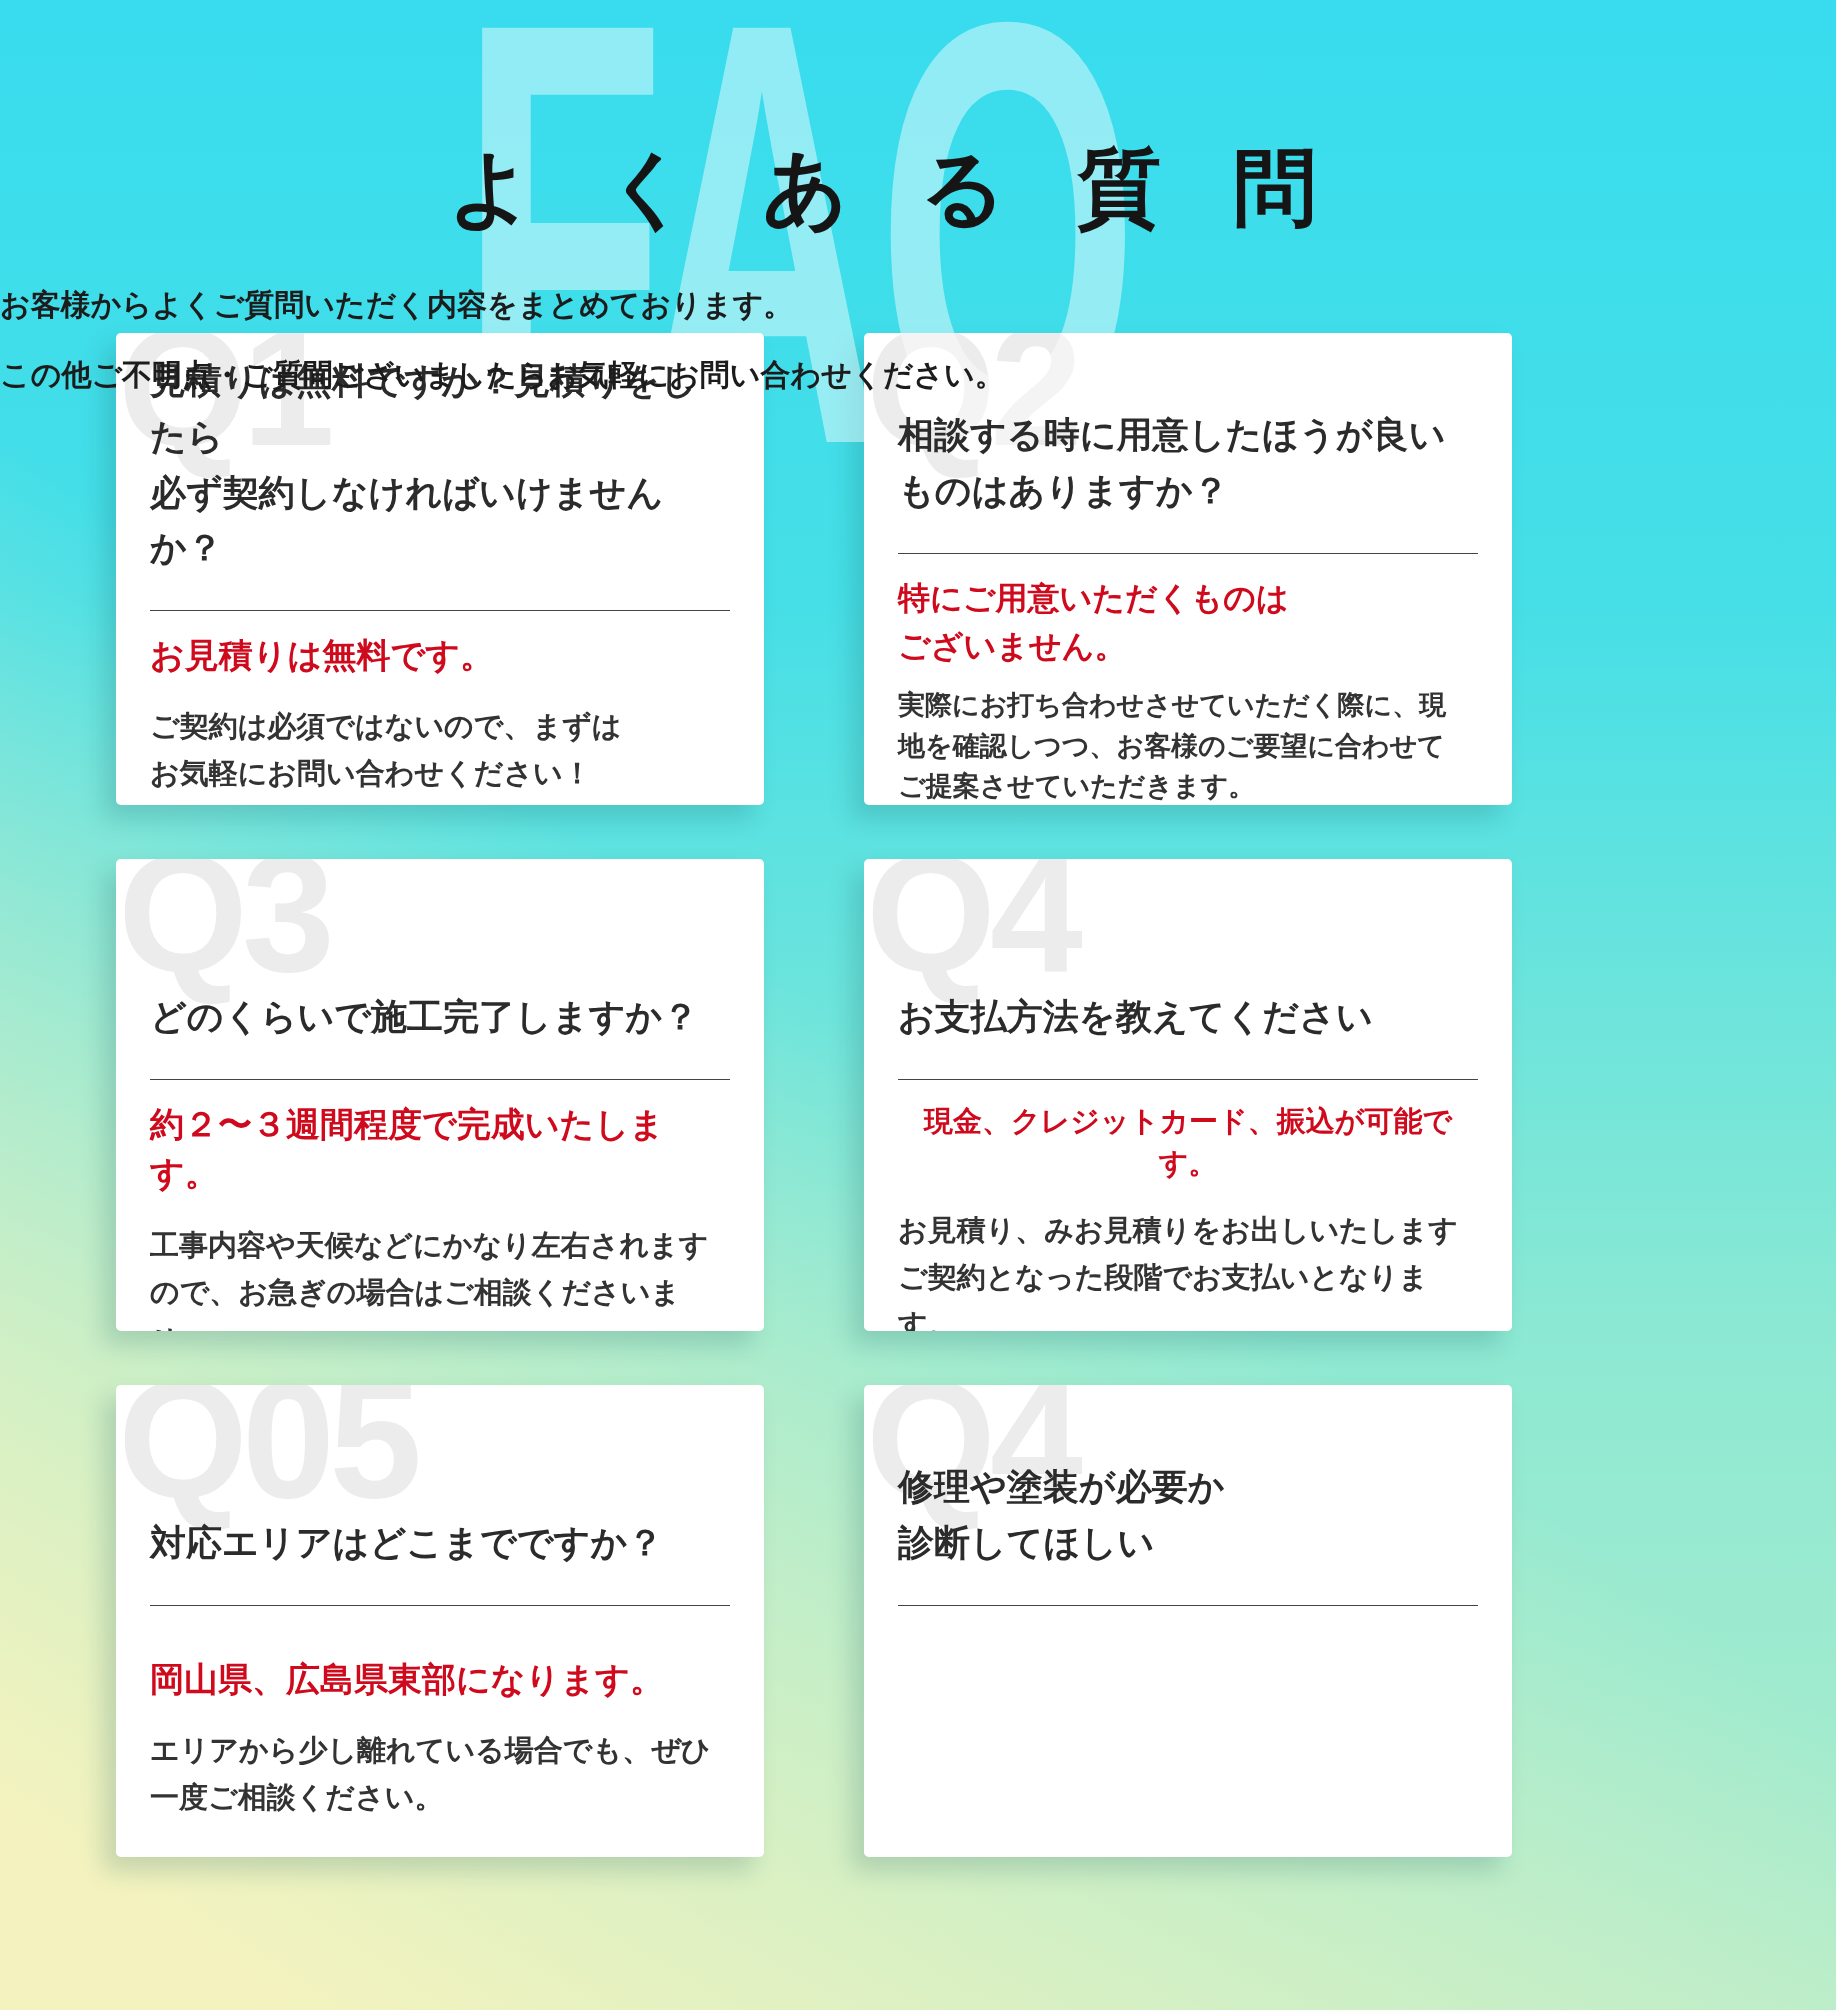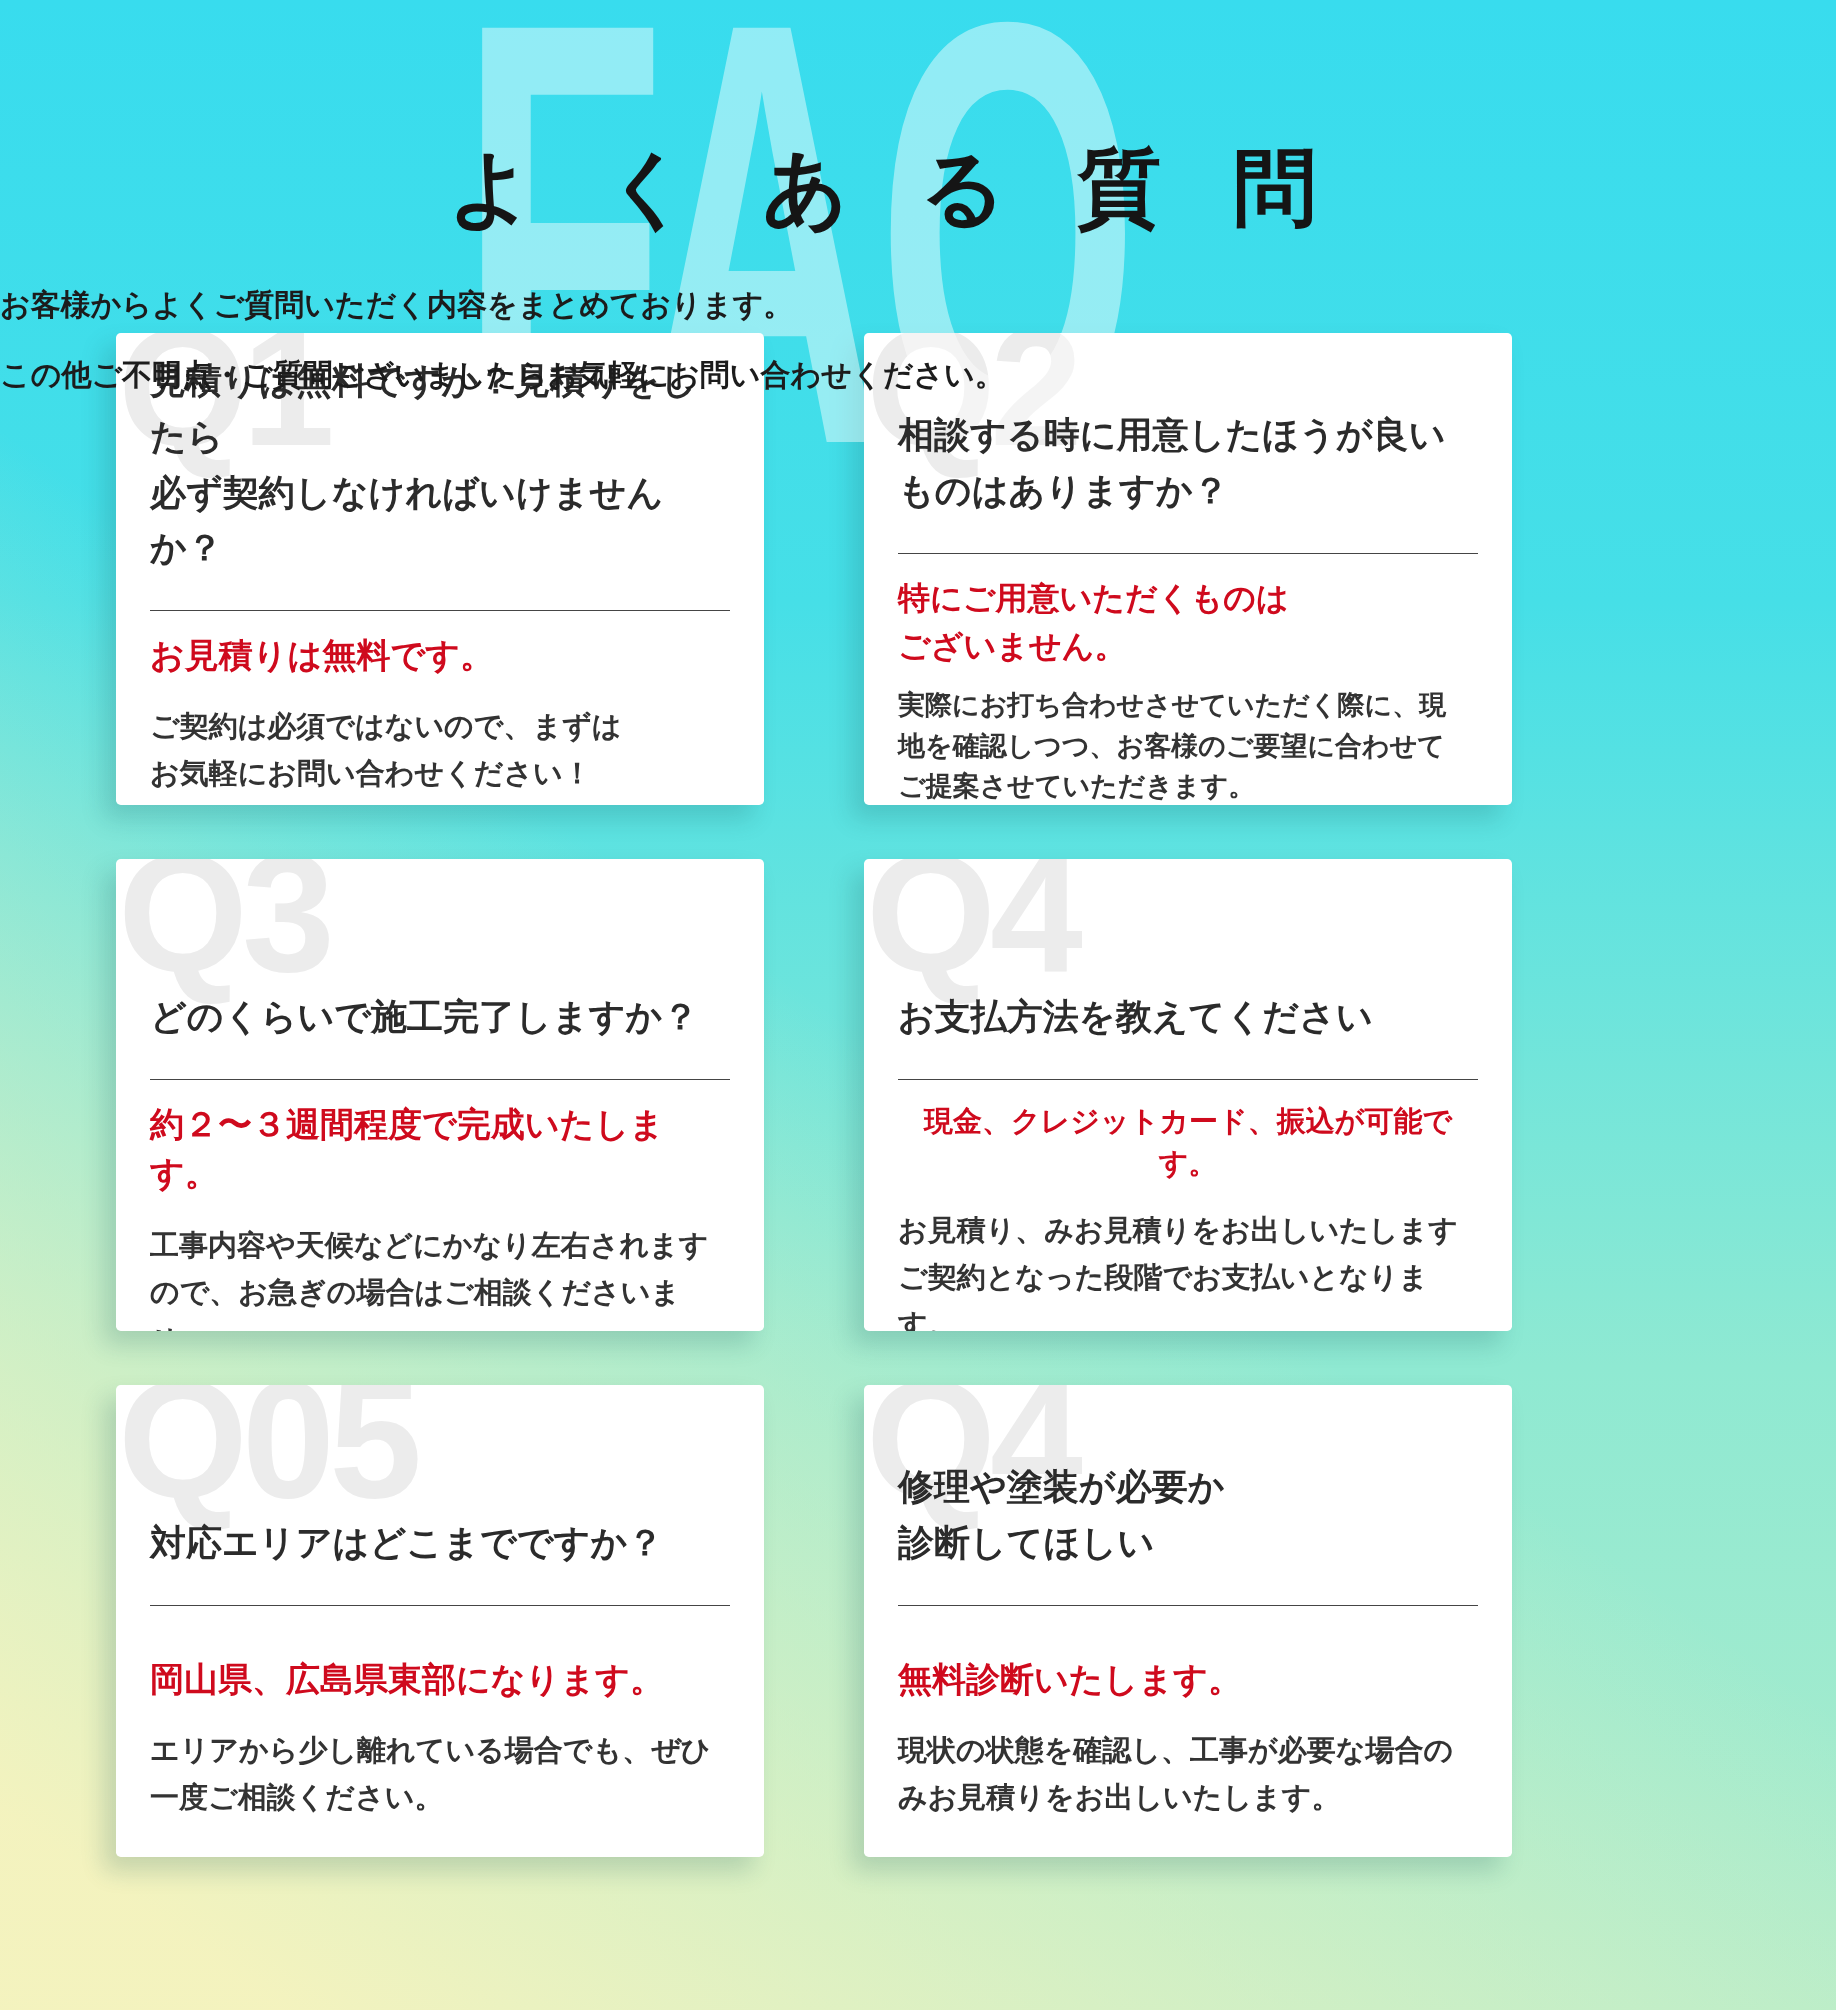--- a/index.html
+++ b/index.html
@@ -215,22 +215,17 @@
         <p class="answer-body">エリアから少し離れている場合でも、ぜひ
 一度ご相談ください。</p>
       </div>
     </div>
 
     <div class="card">
       <div class="card-watermark">Q4</div>
       <div class="q-block">修理や塗装が必要か
 診断してほしい</div>
       <hr class="divider">
-      <div class="answer">
-        <p class="answer-title">無料診断いたします。</p>
-        <p class="answer-body">現状の状態を確認し、工事が必要な場合の
-みお見積りをお出しいたします。</p>
-      </div>
     </div>
 
   </div>
 </div>
 
 
 </body></html>

